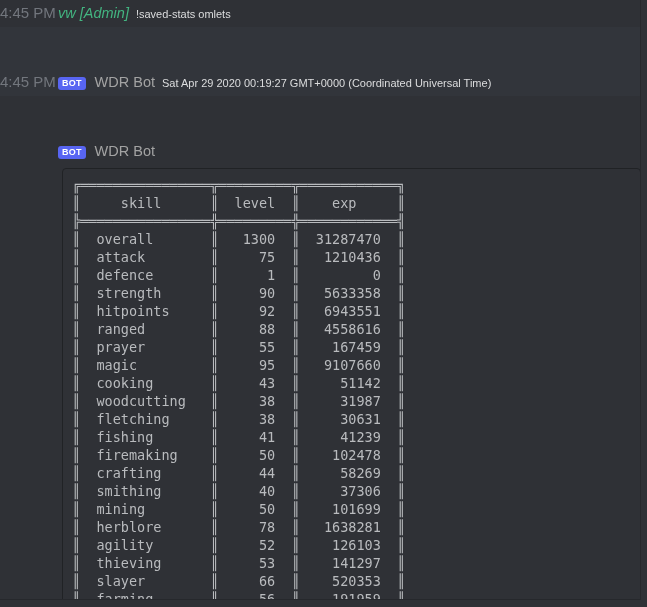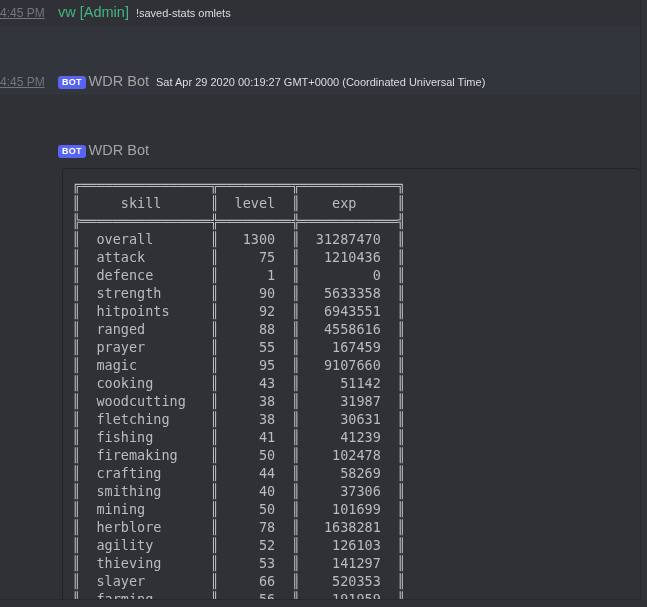--- a/index.html
+++ b/index.html
@@ -42,58 +42,57 @@
   }
   .msg-line {
     display: flex;
     align-items: baseline;
     width: 100%;
   }
 
   .timestamp {
     flex: 0 0 auto;
     width: 58px;
-    text-align: left;
+    text-align: right;
     padding-right: 7px;
     color: #72767d;
-    font-size: 12px;
+    font-size: 15px;
     line-height: 22px;
     white-space: nowrap;
     box-sizing: border-box;
-    text-decoration: underline;
   }
   .timestamp.blank {
     color: transparent;
   }
 
   .bot-tag {
     display: inline-block;
     background: #5865f2;
     color: #ffffff;
     font-size: 9px;
     font-weight: bold;
     line-height: 13px;
     height: 13px;
     padding: 0 4px;
     border-radius: 3px;
     letter-spacing: 0.2px;
     position: relative;
     top: -1px;
-    margin-right: 3px;
+    margin-right: 9px;
     vertical-align: middle;
   }
 
   .author {
     font-size: 14.5px;
     line-height: 21px;
     font-weight: 500;
     white-space: nowrap;
     margin-right: 7px;
   }
-  .author.green  { color: #43b581; }
+  .author.green  { color: #43b581; font-style: italic; }
   .author.blurple{ color: #a3a3a3; margin-top: 43px; }
 
   .content {
     color: #dcddde;
     font-size: 11px;
     line-height: 21px;
     white-space: nowrap;
   }
 
   

